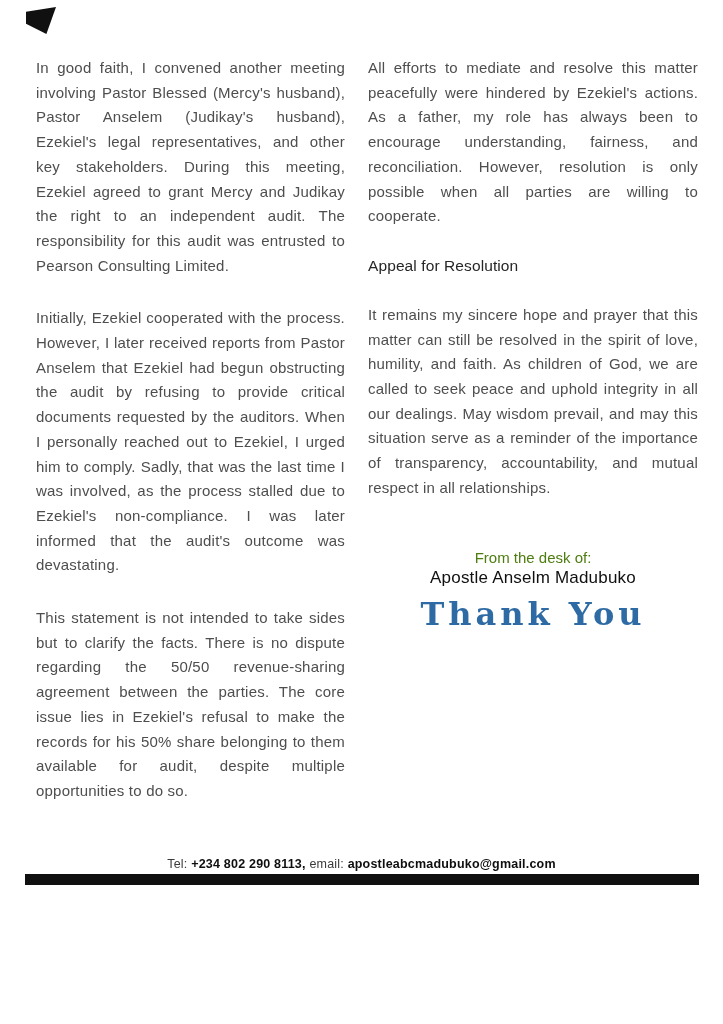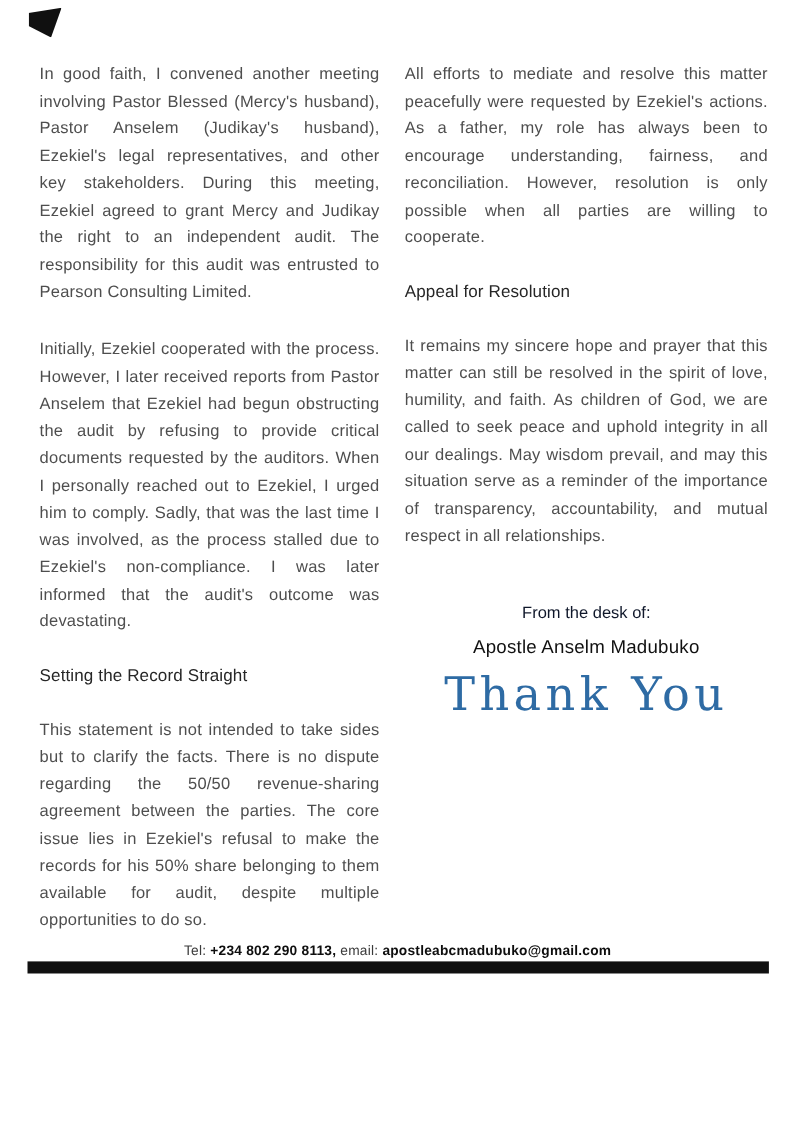--- a/index.html
+++ b/index.html
@@ -44,34 +44,34 @@
     color: #262626;
     letter-spacing: 0.1px;
     margin: 0 0 28px 0;
   }
   .signature {
     margin-top: 48px;
     text-align: center;
   }
   .from-label {
     font-size: 15px;
-    color: #0f172a;
-    margin-bottom: 13px;
+    color: #4d7c0f;
+    margin-bottom: 2px;
   }
   .author-name {
     font-size: 17px;
     font-weight: normal;
     color: #101010;
     letter-spacing: 0.2px;
     margin-bottom: 9px;
   }
   .thank-you {
     font-family: "DejaVu Serif", serif;
-    font-weight: normal;
-    font-size: 42px;
+    font-weight: bold;
+    font-size: 32px;
     letter-spacing: 4px;
     line-height: 1.1;
   }
   .footer {
     position: absolute;
     bottom: 17px;
     left: 0;
     width: 100%;
     text-align: center;
     font-size: 12.5px;
@@ -93,26 +93,25 @@
 
 <div class="page">
 
   <div class="corner-mark" style="background: rgb(16, 16, 16);"></div>
 
   <div class="content">
 
     <div class="column-left">
       <p class="body-text">In good faith, I convened another meeting involving Pastor Blessed (Mercy's husband), Pastor Anselem (Judikay's husband), Ezekiel's legal representatives, and other key stakeholders. During this meeting, Ezekiel agreed to grant Mercy and Judikay the right to an independent audit. The responsibility for this audit was entrusted to Pearson Consulting Limited.</p>
       <p class="body-text">Initially, Ezekiel cooperated with the process. However, I later received reports from Pastor Anselem that Ezekiel had begun obstructing the audit by refusing to provide critical documents requested by the auditors. When I personally reached out to Ezekiel, I urged him to comply. Sadly, that was the last time I was involved, as the process stalled due to Ezekiel's non-compliance. I was later informed that the audit's outcome was devastating.</p>
-      <h3 class="section-heading">Setting the Record Straight</h3>
       <p class="body-text">This statement is not intended to take sides but to clarify the facts. There is no dispute regarding the 50/50 revenue-sharing agreement between the parties. The core issue lies in Ezekiel's refusal to make the records for his 50% share belonging to them available for audit, despite multiple opportunities to do so.</p>
     </div>
 
     <div class="column-right">
-      <p class="body-text">All efforts to mediate and resolve this matter peacefully were requested by Ezekiel's actions. As a father, my role has always been to encourage understanding, fairness, and reconciliation. However, resolution is only possible when all parties are willing to cooperate.</p>
+      <p class="body-text">All efforts to mediate and resolve this matter peacefully were hindered by Ezekiel's actions. As a father, my role has always been to encourage understanding, fairness, and reconciliation. However, resolution is only possible when all parties are willing to cooperate.</p>
       <h3 class="section-heading">Appeal for Resolution</h3>
       <p class="body-text">It remains my sincere hope and prayer that this matter can still be resolved in the spirit of love, humility, and faith. As children of God, we are called to seek peace and uphold integrity in all our dealings. May wisdom prevail, and may this situation serve as a reminder of the importance of transparency, accountability, and mutual respect in all relationships.</p>
 
       <div class="signature">
         <div class="from-label">From the desk of:</div>
         <div class="author-name">Apostle Anselm Madubuko</div>
         <div class="thank-you" style="color: rgb(46, 107, 164);">Thank You</div>
       </div>
     </div>
 

